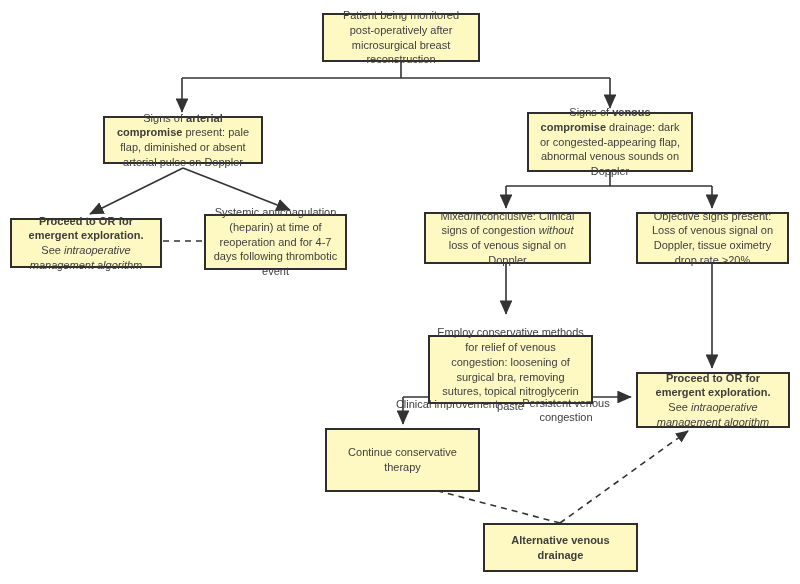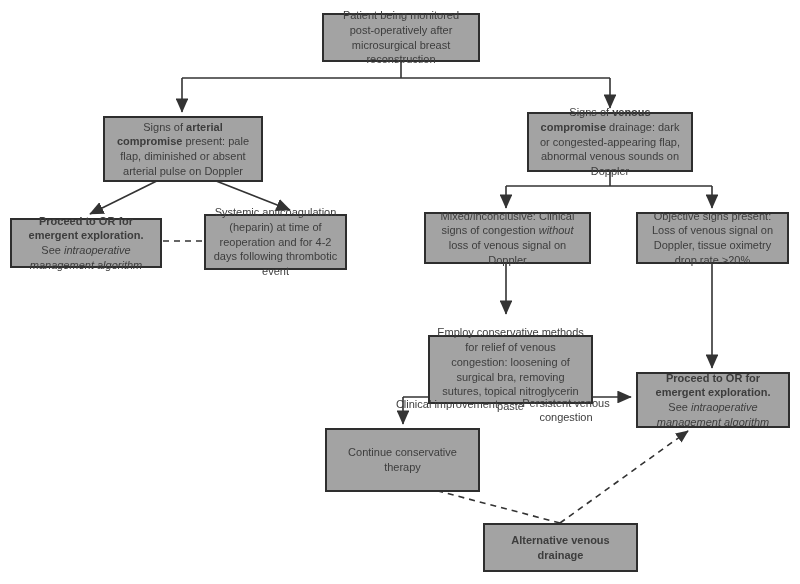--- a/index.html
+++ b/index.html
@@ -16,21 +16,21 @@
     overflow: hidden;
   }
   .connectors {
     position: absolute;
     left: 0; top: 0;
     width: 800px; height: 584px;
   }
   .node {
     position: absolute;
     box-sizing: border-box;
-    background: #a3a3a3;
+    background: #fef9c3;
     border: 2px solid #2e2e2e;
     color: #3d3d3d;
     font-size: 11px;
     line-height: 1.34;
     text-align: center;
     display: flex;
     align-items: center;
     justify-content: center;
     padding: 3px 7px;
   }
@@ -87,34 +87,34 @@
       <path d="M163 241 H203" stroke-dasharray="6 5"></path>
       <path d="M560 523 L400 481" stroke-dasharray="6 5" marker-end="url(#arrs)"></path>
       <path d="M560 523 L688 431" stroke-dasharray="6 5" marker-end="url(#arrs)"></path>
     </g>
   </svg>
 
   <div class="node" style="left:322px; top:13px; width:158px; height:49px;">
     <div><span>Patient being monitored post-operatively after microsurgical breast reconstruction</span></div>
   </div>
 
-  <div class="node" style="left:103px; top:116px; width:160px; height:66px;">
+  <div class="node" style="left:103px; top:116px; width:160px; height:48px;">
     <div><span>Signs of </span><b>arterial compromise</b><span> present: pale flap, diminished or absent arterial pulse on Doppler</span></div>
   </div>
 
   <div class="node" style="left:527px; top:112px; width:166px; height:60px;">
     <div><span>Signs of </span><b>venous compromise</b><span> drainage: dark or congested-appearing flap, abnormal venous sounds on Doppler</span></div>
   </div>
 
   <div class="node" style="left:10px; top:218px; width:152px; height:50px;">
     <div><b>Proceed to OR for emergent exploration.</b><span> See </span><i>intraoperative management algorithm</i></div>
   </div>
 
   <div class="node" style="left:204px; top:214px; width:143px; height:56px;">
-    <div><span>Systemic anticoagulation (heparin) at time of reoperation and for 4-2 days following thrombotic event</span></div>
+    <div><span>Systemic anticoagulation (heparin) at time of reoperation and for 4-7 days following thrombotic event</span></div>
   </div>
 
   <div class="node" style="left:424px; top:212px; width:167px; height:52px;align-items:center;">
     <div><span>Mixed/inconclusive: Clinical signs of congestion </span><i>without</i><span> loss of venous signal on Doppler</span></div>
   </div>
 
   <div class="node" style="left:636px; top:212px; width:153px; height:52px;">
     <div><span>Objective signs present: Loss of venous signal on Doppler, tissue oximetry drop rate &gt;20%</span></div>
   </div>
 

